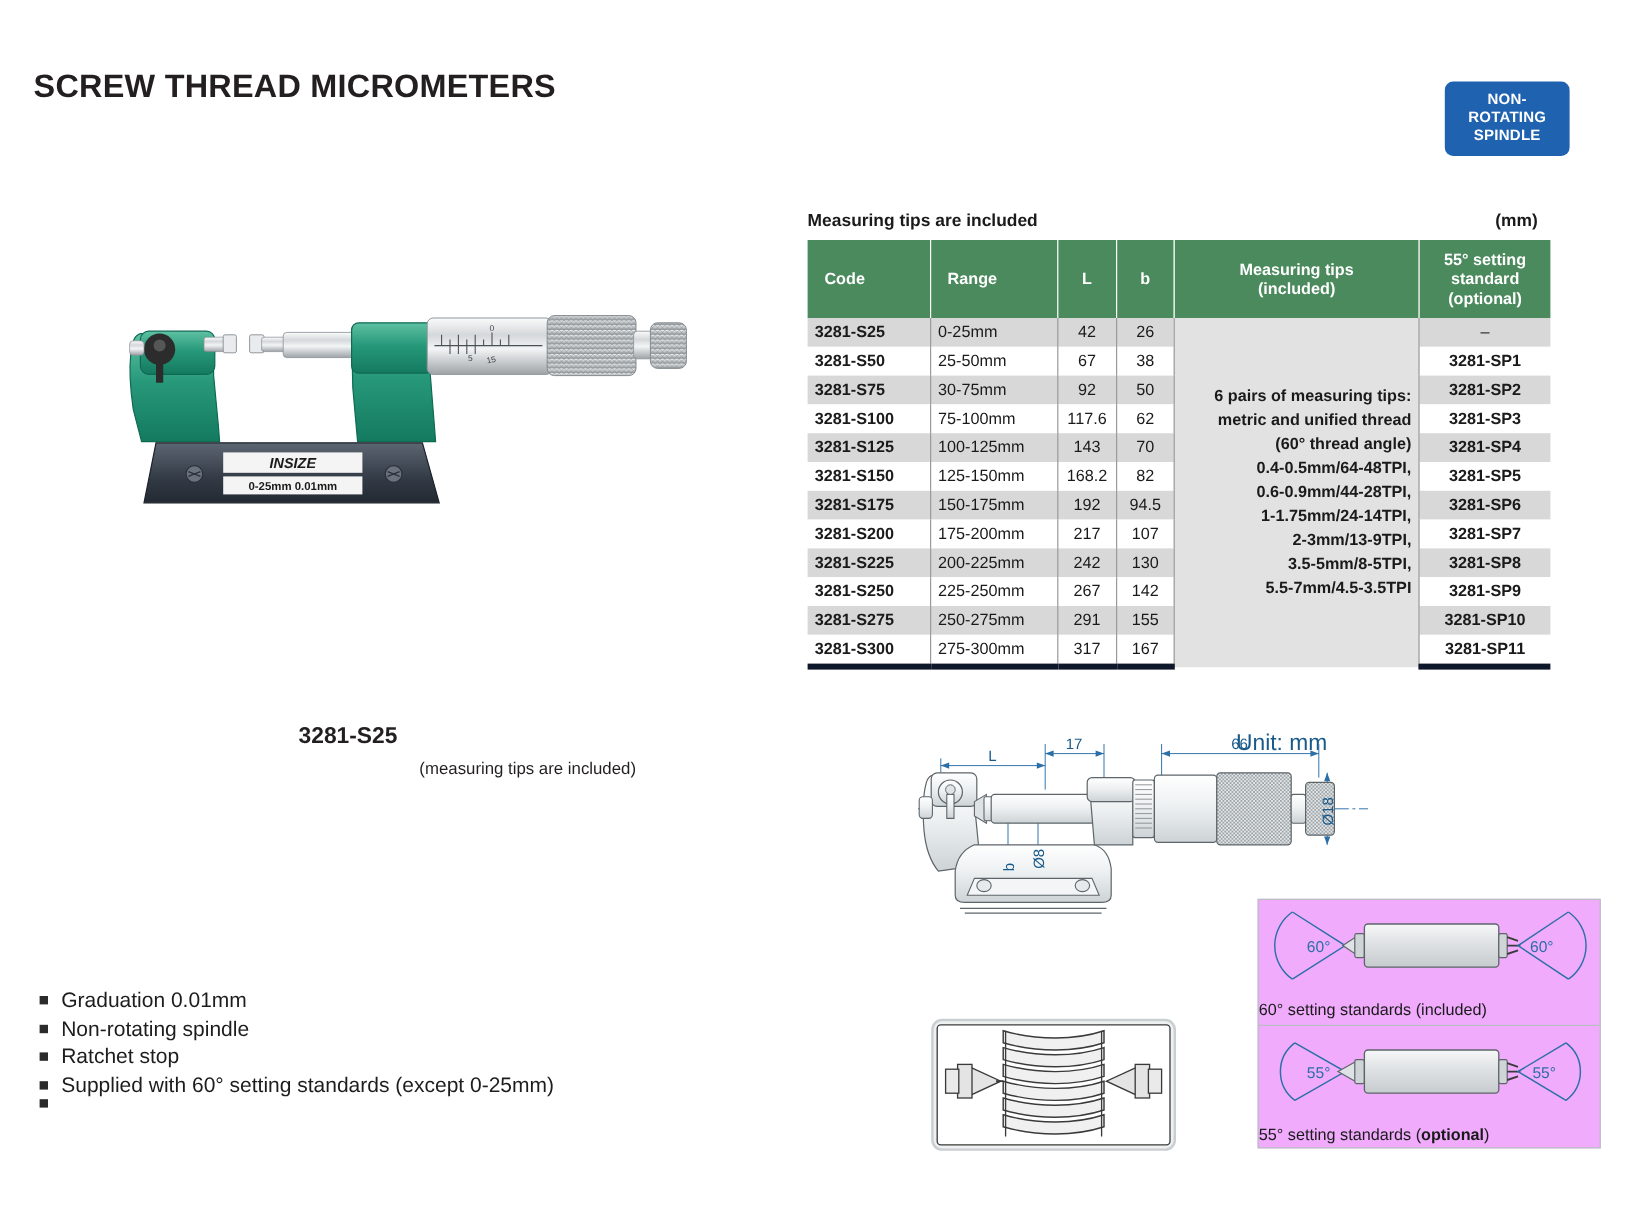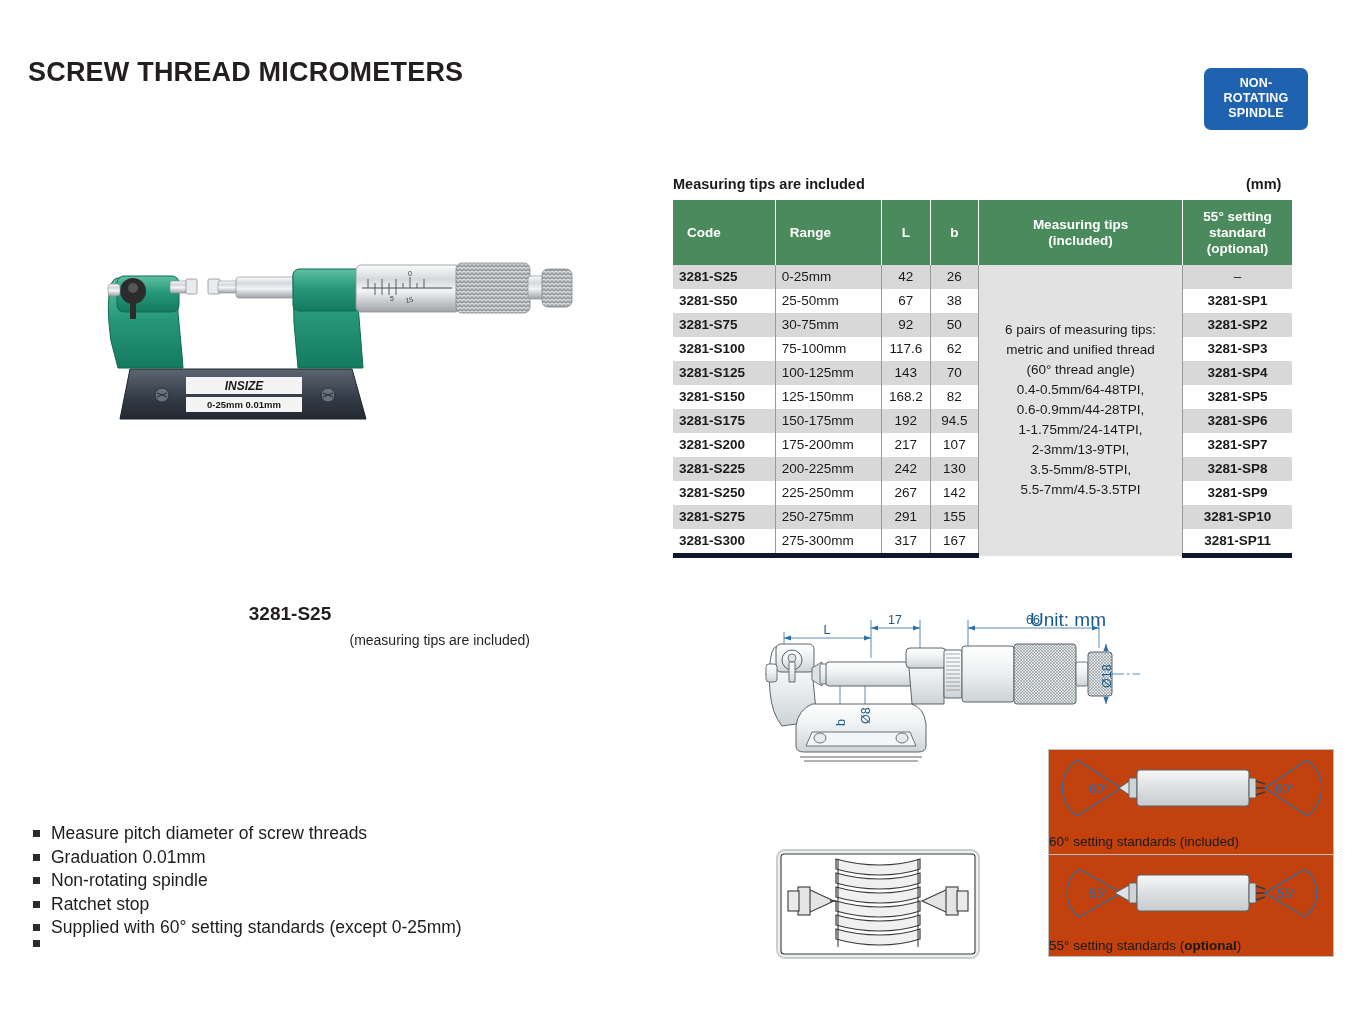--- a/index.html
+++ b/index.html
@@ -78,21 +78,21 @@
   table.spec td:first-child { border-left: none; }
   table.spec tr.odd td { background: #d8d8d8; }
   table.spec tr.even td { background: #ffffff; }
   td.c-code { font-weight: bold; text-align: left; padding-left: 14px; width: 100px; }
   td.c-range { text-align: left; padding-left: 10px; width: 104px; }
   td.c-l { text-align: center; width: 48px; }
   td.c-b { text-align: center; width: 47px; }
   td.c-tips {
     background: #e2e2e2 !important; vertical-align: middle;
     padding: 4px 8px 4px 12px; width: 200px; line-height: 18.5px;
-    font-size: 13.5px; text-align: center;
+    font-size: 13.5px; text-align: right; font-weight: bold;
   }
   td.c-std { text-align: center; font-weight: bold; width: 107px; }
   td.c-std.dash { font-weight: normal; }
   table.spec tr.last td { border-bottom: 5px solid #0f172a; }
 
   
   .dim-wrap { position: absolute; left: 760px; top: 600px; width: 400px; height: 190px; }
   .unit-label {
     position: absolute; left: 1030px; top: 609px;
     font-size: 19px; color: #1a5a8a;
@@ -102,21 +102,21 @@
   .thread-box {
     position: absolute; left: 776px; top: 849px;
     width: 204px; height: 110px;
     background: #eef0f1; border: 2px solid #c9ced1; border-radius: 9px;
   }
 
   
   .std-panel {
     position: absolute; left: 1048px; top: 749px;
     width: 286px; height: 208px;
-    border: 1px solid #b9bec2; background: #c2410c;
+    border: 1px solid #b9bec2; background: #f0abfc;
   }
   .std-half { position: relative; width: 100%; height: 104px; }
   .std-half + .std-half { border-top: 1px solid #b9bec2; }
   .std-cap {
     position: absolute; bottom: 5px; left: 0; width: 100%;
     text-align: left; font-size: 13.5px; color: #1a1a1a;
   }
   .std-cap b { font-weight: bold; }
 </style>
 </head>
@@ -267,24 +267,20 @@
       </g>
     </svg>
   </div>
 
   <div class="caption-code">3281-S25</div>
   <div class="caption-sub">(measuring tips are included)</div>
 
   <div class="features">
     <div class="feature-row">
       <span class="bullet-sq"></span>
-      <span class="feature-text">Measure pitch diameter of screw threads</span>
-    </div>
-    <div class="feature-row">
-      <span class="bullet-sq"></span>
       <span class="feature-text">Graduation 0.01mm</span>
     </div>
     <div class="feature-row">
       <span class="bullet-sq"></span>
       <span class="feature-text">Non-rotating spindle</span>
     </div>
     <div class="feature-row">
       <span class="bullet-sq"></span>
       <span class="feature-text">Ratchet stop</span>
     </div>

